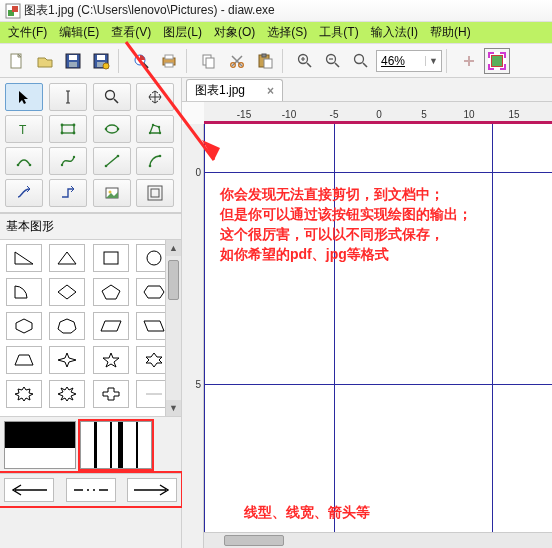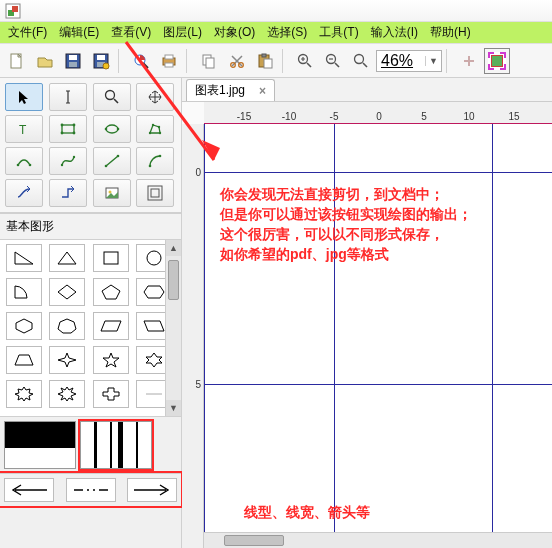--- a/index.html
+++ b/index.html
@@ -6,44 +6,44 @@
 body { background: #fff; width: 552px; height: 548px; overflow: hidden; position: relative; }
 .titlebar { background: linear-gradient(#fff,#f4f4f4); height: 22px; display: flex; align-items: center; padding: 0 6px; gap: 4px; border-bottom: 1px solid #e0e0e0; }
 .titlebar .icon { width: 14px; height: 14px; display: inline-block; }
 .titlebar .title { font-size: 12px; color: #222; }
 .menubar { height: 22px; display: flex; align-items: center; padding: 0 2px; border-bottom: 1px solid #e0e0e0; background: #bef264; }
 .menubar .menu { padding: 2px 6px; font-size: 12px; color: #111; cursor: default; }
 .toolbar { height: 34px; display: flex; align-items: center; padding: 2px 4px; border-bottom: 1px solid #d0d0d0; background: #f6f6f6; gap: 2px; }
 .tbtn { width: 26px; height: 26px; border: 1px solid transparent; border-radius: 2px; display: flex; align-items: center; justify-content: center; background: transparent; }
 .tsep { width: 6px; height: 24px; border-left: 1px solid #d0d0d0; margin: 0 2px; }
 .zoom-box { display: flex; align-items: center; border: 1px solid #b0b0b0; height: 22px; background: #fff; }
-.zoom-box input { border: none; width: 48px; padding: 0 4px; font-size: 16px; outline: none; text-decoration: underline; }
+.zoom-box input { border: none; width: 48px; padding: 0 4px; font-size: 12px; outline: none; text-decoration: underline; }
 .zoom-box .drop { width: 16px; text-align: center; border-left: 1px solid #ccc; font-size: 9px; color: #555; }
 .workarea { position: absolute; top: 78px; left: 0; right: 0; bottom: 0; display: flex; }
 .left-pane { width: 182px; border-right: 1px solid #d0d0d0; display: flex; flex-direction: column; background: #f0f0f0; }
 .tool-grid { display: grid; grid-template-columns: repeat(4, 1fr); gap: 4px; padding: 5px; background: #f6f6f6; border-bottom: 1px solid #d0d0d0; }
 .tool-grid .cell { width: 38px; height: 28px; border: 1px solid #c6c6c6; background: linear-gradient(#fcfcfc,#eaeaea); display: flex; align-items: center; justify-content: center; border-radius: 2px; }
 .tool-grid .cell.selected { background: #d6e9f8; border-color: #6aa0d0; }
 .shape-header { padding: 4px 6px; font-size: 12px; background: #f2f2f2; border-bottom: 1px solid #d0d0d0; border-top: 1px solid #d0d0d0; }
 .shape-grid { display: grid; grid-template-columns: repeat(4, 1fr); gap: 2px; padding: 4px 4px 4px 6px; background: #fff; height: 176px; overflow: hidden; position: relative; }
 .shape-grid .sc { width: 36px; height: 28px; border: 1px solid #bdbdbd; background: #fff; display: flex; align-items: center; justify-content: center; }
 .shape-scroll { position: absolute; right: 0; top: 0; bottom: 0; width: 16px; background: #e9e9e9; border-left: 1px solid #ccc; }
 .shape-scroll .thumb { position: absolute; left: 2px; right: 2px; top: 20px; height: 40px; background: #c4c4c4; border: 1px solid #9a9a9a; border-radius: 2px; }
 .shape-scroll .arr { position: absolute; left: 0; right: 0; height: 16px; text-align: center; font-size: 9px; color: #555; line-height: 16px; background: #ddd; }
 .pattern-row { display: flex; padding: 4px; gap: 4px; border-top: 1px solid #d0d0d0; position: relative; }
 .pattern-row .half { width: 72px; height: 48px; border: 1px solid #999; background: #fff; display:flex; flex-direction: column; }
 .line-row { display: flex; padding: 4px; gap: 4px; border-top: 1px solid #d0d0d0; align-items:center; justify-content: space-between; }
 .line-row .seg { width: 50px; height: 24px; border: 1px solid #bdbdbd; background: #fff; display:flex; align-items:center; justify-content:center; }
 .redbox { outline: 2px solid #ff2a2a; }
 .right-pane { flex: 1; display: flex; flex-direction: column; position: relative; }
 .tabrow { height: 24px; background: #f2f2f2; border-bottom: 1px solid #ccc; display: flex; align-items: flex-end; padding-left: 4px; gap: 2px; }
-.tab { height: 22px; padding: 0 8px 0 8px; background: #fff; border: 1px solid #bbb; border-bottom: none; border-radius: 3px 3px 0 0; display: flex; align-items: center; gap: 14px; font-size: 12px; }
+.tab { height: 22px; padding: 0 8px 0 8px; background: #fff; border: 1px solid #bbb; border-bottom: none; border-radius: 3px 3px 0 0; display: flex; align-items: center; gap: 22px; font-size: 12px; }
 .tab .x { color: #888; font-weight: bold; cursor: default; font-size: 12px; }
 .canvas-wrap { flex: 1; position: relative; background: #fafafa; overflow: hidden; }
-.ruler-h { position: absolute; top: 0; left: 22px; right: 0; height: 22px; background: #f0f0f0; border-bottom: 1px solid #be185d; font-size: 9px; color: #444; display:flex; align-items: flex-end; }
+.ruler-h { position: absolute; top: 0; left: 22px; right: 0; height: 22px; background: #f0f0f0; border-bottom: 3px solid #be185d; font-size: 9px; color: #444; display:flex; align-items: flex-end; }
 .ruler-h .lbl { position: absolute; bottom: 1px; font-size: 10px; color: #333; transform: translateX(-50%); }
 .ruler-v { position: absolute; top: 22px; left: 0; width: 22px; bottom: 0; background: #f0f0f0; border-right: 1px solid #ccc; }
 .ruler-v .lbl { position: absolute; right: 2px; font-size: 10px; color: #333; transform: translateY(-50%); }
 .canvas { position: absolute; top: 22px; left: 22px; right: 0; bottom: 16px; background: #fff; background-image: radial-gradient(#e6e6e6 0.6px, transparent 0.6px); background-size: 8px 8px; font-weight: bold; }
 .grid-line-v { position: absolute; top: 0; bottom: 0; border-left: 1px solid #2a2aa0; }
 .grid-line-h { position: absolute; left: 0; right: 0; border-top: 1px solid #2a2aa0; }
 .annot { position: absolute; color: #ff2a2a; font-size: 14px; line-height: 20px; white-space: pre; }
 .hscrollbar { position: absolute; left: 22px; right: 0; bottom: 0; height: 16px; background: #e9e9e9; border-top: 1px solid #ccc; }
 .hscrollbar .thumb { position: absolute; top: 2px; bottom: 2px; left: 20px; width: 60px; background: #c4c4c4; border: 1px solid #9a9a9a; border-radius: 2px; }
 .arrow-annot { position: absolute; top: 40px; left: 124px; width: 120px; height: 150px; pointer-events: none; }
@@ -56,20 +56,21 @@
 <body>
 
 <div class="titlebar">
   <span class="icon">
     <svg width="14" height="14">
         <rect x="0" y="0" width="14" height="14" fill="#fff" stroke="#888"></rect>
         <rect x="2" y="6" width="6" height="6" fill="#4aa046"></rect>
         <rect x="6" y="2" width="6" height="6" fill="#d24a3a"></rect>
       </svg>
   </span>
+  <span class="title">图表1.jpg (C:\Users\lenovo\Pictures) - diaw.exe</span>
 </div>
 
 <div class="menubar">
   <span class="menu">文件(F)</span>
   <span class="menu">编辑(E)</span>
   <span class="menu">查看(V)</span>
   <span class="menu">图层(L)</span>
   <span class="menu">对象(O)</span>
   <span class="menu">选择(S)</span>
   <span class="menu">工具(T)</span>

